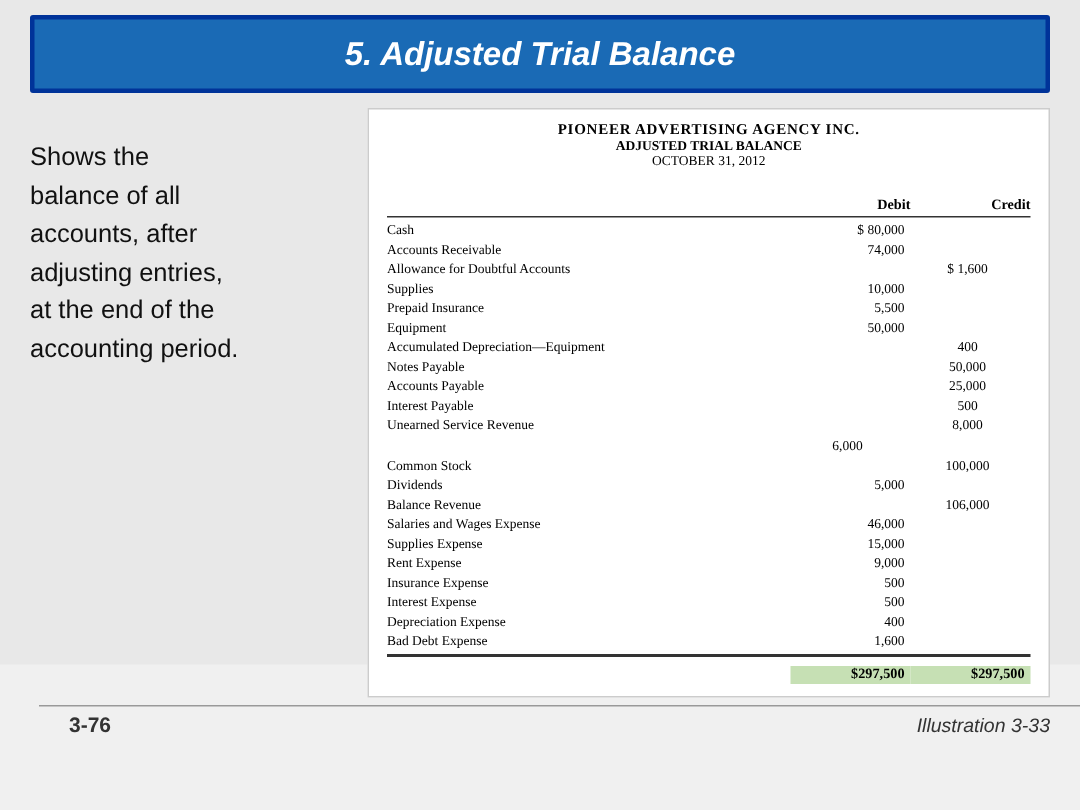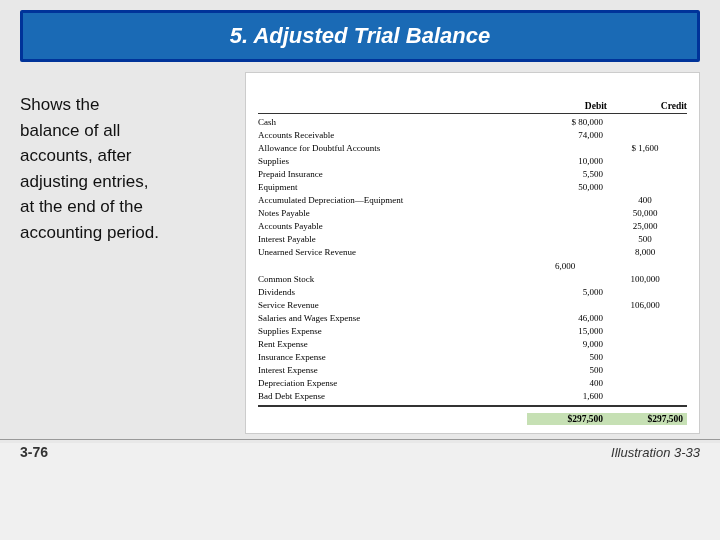--- a/index.html
+++ b/index.html
@@ -149,20 +149,21 @@
     .total-row span:first-child {
       background: transparent;
     }
 
     .bottom-bar {
       display: flex;
       align-items: center;
       justify-content: space-between;
       padding: 4px 20px 8px 20px;
       border-top: 1px solid #999;
+      margin-left: 26px;
     }
 
     .slide-num {
       font-size: 14px;
       font-weight: bold;
       color: #333;
     }
 
     .illustration-label {
       font-size: 13px;
@@ -182,20 +183,25 @@
         <span>Shows the</span><br>
         <span>balance of all</span><br>
         <span>accounts, after</span><br>
         <span>adjusting entries,</span><br>
         <span>at the end of the</span><br>
         <span>accounting period.</span>
       </p>
     </div>
 
     <div class="table-container">
+      <div class="table-header">
+        <div class="company">Pioneer Advertising Agency Inc.</div>
+        <div class="report-title">Adjusted Trial Balance</div>
+        <div class="date">October 31, 2012</div>
+      </div>
 
       <div class="col-headers">
         <span></span>
         <span>Debit</span>
         <span>Credit</span>
       </div>
 
       <div id="accounts-list">
           <div class="account-row">
             <span class="name">Cash</span>
@@ -260,21 +266,21 @@
             <span class="name">Common Stock</span>
             <span class="debit"></span>
             <span class="credit">100,000</span>
           </div>
           <div class="account-row">
             <span class="name">Dividends</span>
             <span class="debit">5,000</span>
             <span class="credit"></span>
           </div>
           <div class="account-row">
-            <span class="name">Service Revenue</span>
+            <span class="name">Balance Revenue</span>
             <span class="debit"></span>
             <span class="credit">106,000</span>
           </div>
           <div class="account-row">
             <span class="name">Salaries and Wages Expense</span>
             <span class="debit">46,000</span>
             <span class="credit"></span>
           </div>
           <div class="account-row">
             <span class="name">Supplies Expense</span>

